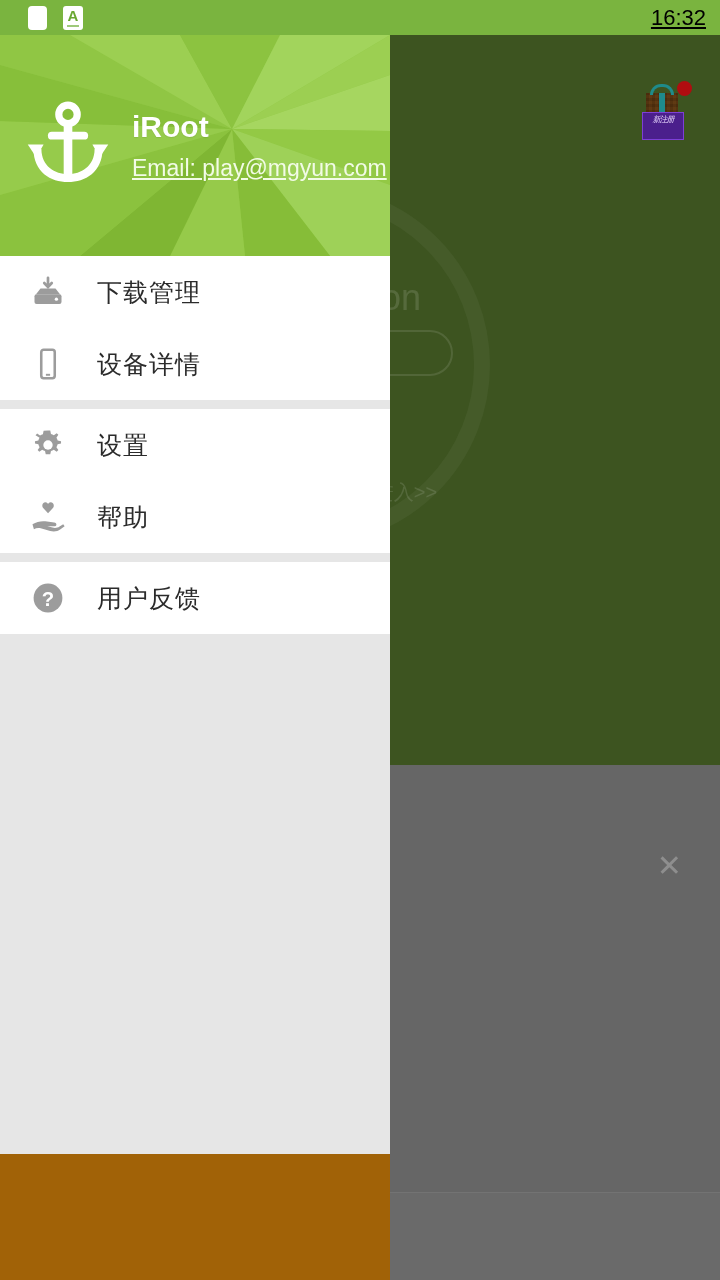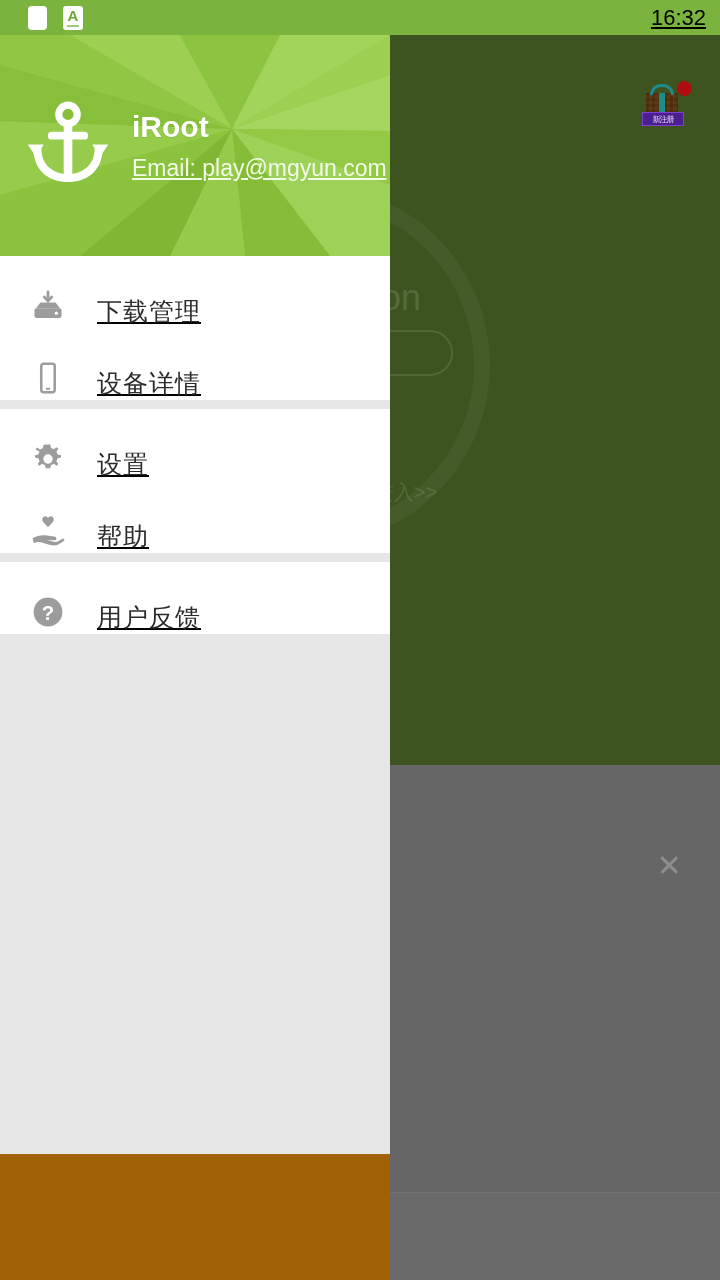--- a/index.html
+++ b/index.html
@@ -106,30 +106,31 @@
   .gift-dot {
     position: absolute;
     right: 0px; top: 0px;
     width: 15px; height: 15px;
     border-radius: 50%;
     background: #b00d10;
   }
   .gift-label {
     position: absolute;
     left: 0px; top: 31px;
-    width: 42px; height: 14px;
+    width: 42px; height: 28px;
     background: #4b1f8c;
     border: 1px solid #7d3fd6;
     color: #e9d9ff;
     font-size: 8px;
     line-height: 13px;
     text-align: center;
     letter-spacing: -1px;
     overflow: hidden;
     box-sizing: border-box;
+    font-style: italic;
   }
 
   
   .bg-bottom {
     position: absolute;
     left: 0; top: 765px;
     width: 720px; height: 515px;
     background: #666666;
   }
   .news-item {
@@ -269,26 +270,25 @@
 
   .menu-group {
     background: #ffffff;
   }
   .menu-gap {
     height: 9px;
     background: #e6e6e6;
   }
   .menu-item {
     display: flex;
-    align-items: flex-end;
+    align-items: center;
     height: 72px;
     padding-left: 26px;
     box-sizing: border-box;
     background: #ffffff;
-    text-decoration: underline;
   }
   .mi-icon {
     width: 44px; height: 44px;
     display: flex;
     align-items: center;
     justify-content: center;
     flex: 0 0 auto;
   }
   .mi-label {
     margin-left: 27px;

